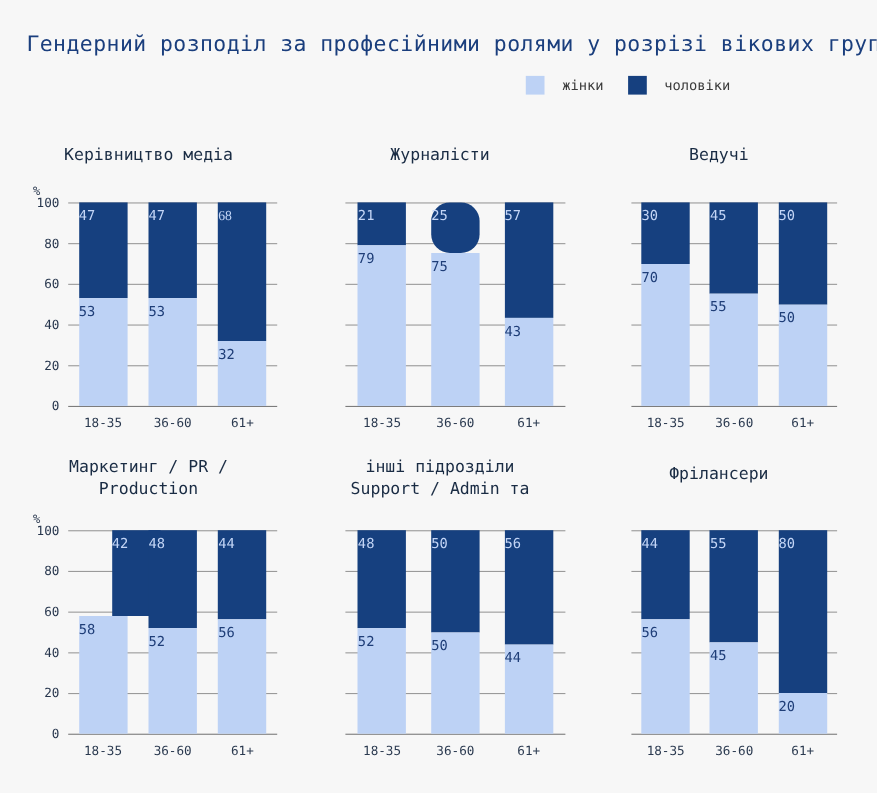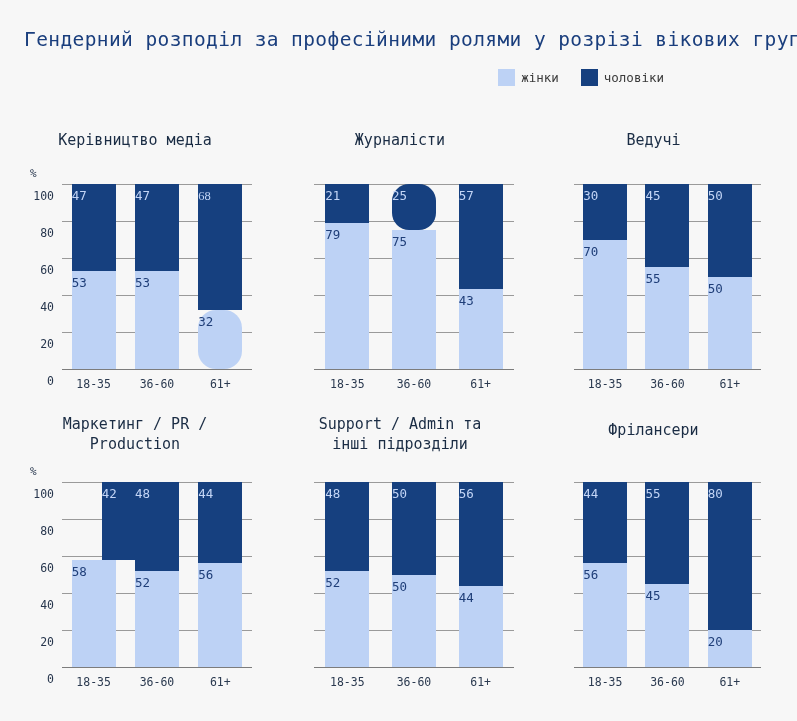--- a/index.html
+++ b/index.html
@@ -20,21 +20,21 @@
     letter-spacing: 0.4px;
     white-space: nowrap;
     font-weight: 400;
   }
 
   .legend {
     position: absolute;
     right: 14px; top: 69px;
     display: flex; align-items: center; gap: 22px;
   }
-  .legend-item { display: flex; align-items: center; gap: 6px; }
+  .legend-item { display: flex; align-items: center; gap: 16px; }
   .legend-swatch { width: 17px; height: 17px; display: inline-block; }
   .legend-label { font-size: 12.5px; color: #3A3A3A; }
 
   .grid {
     position: absolute;
     left: 0; top: 112px;
     width: 797px;
     display: grid;
     grid-template-columns: 270px 260px 247px;
     grid-template-rows: 290px 295px;
@@ -81,21 +81,20 @@
   .gridline.baseline { background: #7C7C7C; }
 
   .ytick {
     position: absolute;
     right: 100%;
     margin-right: 8px;
     transform: translateY(-50%);
     font-size: 11.5px;
     color: #27364D;
     white-space: nowrap;
-    margin-top: 12px;
   }
 
   .bars {
     position: absolute;
     left: 0; right: 0; top: 0; bottom: 0;
     display: flex;
     justify-content: space-around;
     align-items: flex-end;
   }
   .bar-col {
@@ -195,21 +194,21 @@
                 <span class="seg-value">47</span>
               </div>
               <div class="seg seg-women" style="height: 53%;">
                 <span class="seg-value">53</span>
               </div>
             </div>
             <div class="bar-col">
               <div class="seg seg-men" style="height: 68%; font-family: Liberation Serif, serif;">
                 <span class="seg-value">68</span>
               </div>
-              <div class="seg seg-women" style="height: 32%; border-radius: 18px;">
+              <div class="seg seg-women" style="height: 32%;">
                 <span class="seg-value">32</span>
               </div>
             </div>
           </div>
           <div class="xlabels">
             <div class="xlabel">18-35</div>
             <div class="xlabel">36-60</div>
             <div class="xlabel">61+</div>
           </div>
         </div>
@@ -355,22 +354,22 @@
           </div>
           <div class="xlabels">
             <div class="xlabel">18-35</div>
             <div class="xlabel">36-60</div>
             <div class="xlabel">61+</div>
           </div>
         </div>
       </div>
       <div class="panel col2 row2 tall-title">
         <div class="panel-title">
+          <div>інші підрозділи</div>
           <div>Support / Admin та</div>
-          <div>інші підрозділи</div>
         </div>
         <div class="plot">
           <div class="gridline" style="top: 0%;"></div>
           <div class="gridline" style="top: 20%;"></div>
           <div class="gridline" style="top: 40%;"></div>
           <div class="gridline" style="top: 60%;"></div>
           <div class="gridline" style="top: 80%;"></div>
           <div class="gridline baseline" style="top: 100%;"></div>
           <div class="bars">
             <div class="bar-col">

